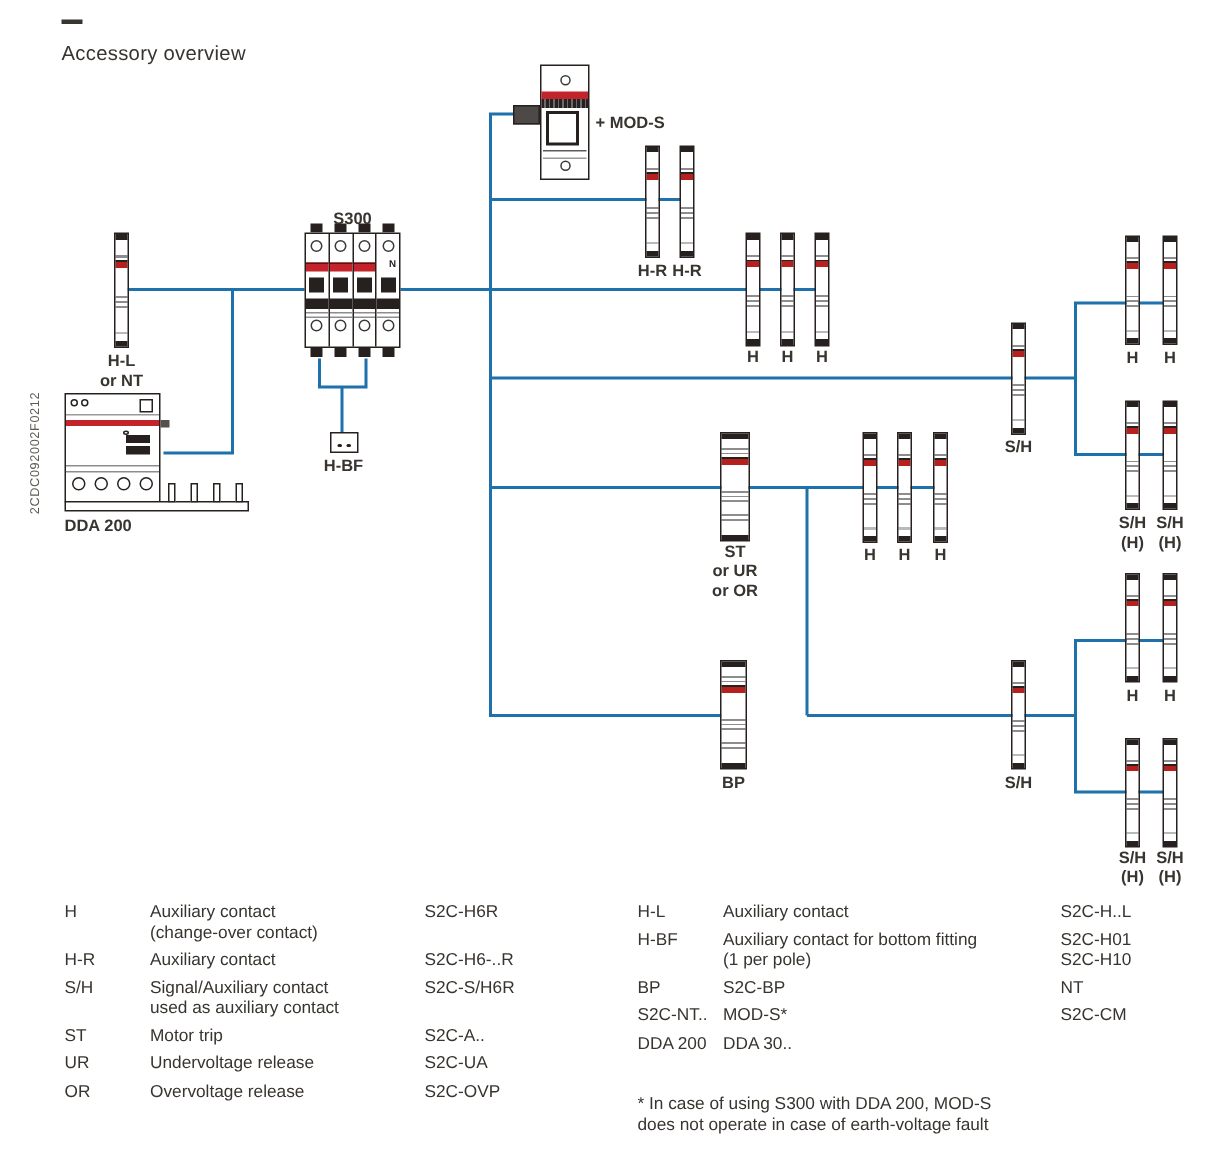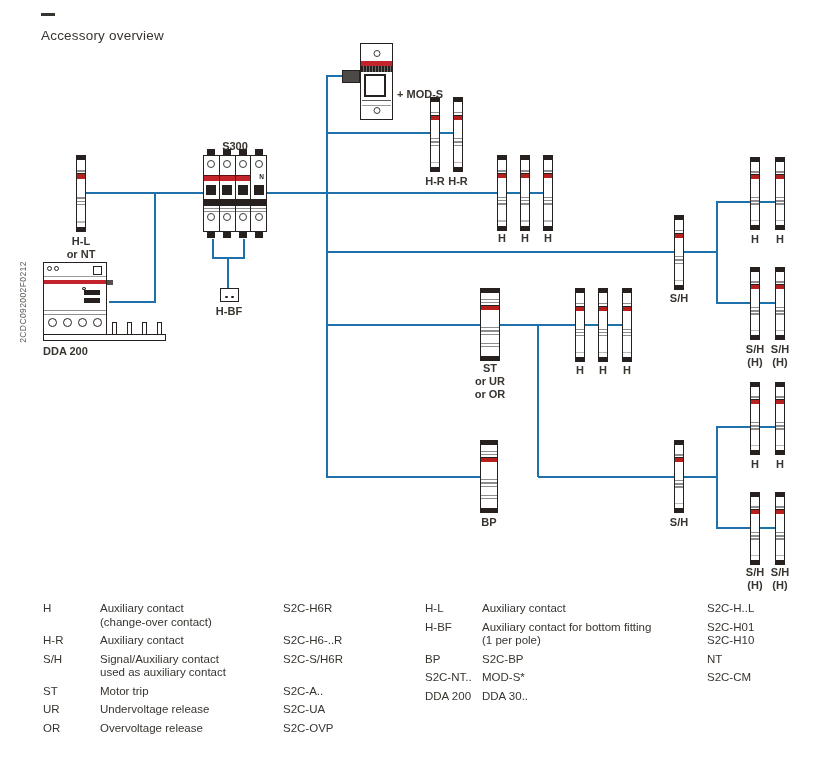--- a/index.html
+++ b/index.html
@@ -193,21 +193,21 @@
 
   <div class="abs" id="mods-conn"></div>
   <div class="abs" id="mods">
     <div class="mc t"></div>
       <div class="mred"></div>
       <div class="mhatch"></div>
     <div class="mwin"></div>
       <div class="msep"></div>
       <div class="mc b"></div>
   </div>
-  <div class="dlab ljust" style="left:397px;top:88px">+ MOD-S</div>
+  <div class="dlab ljust" style="left:397px;top:76px">+ MOD-S</div>
 
   <div class="strip" style="left:430px;top:97px"></div>
   <div class="strip" style="left:453px;top:97px"></div>
   <div class="dlab" style="left:435px;top:175px">H-R</div>
   <div class="dlab" style="left:458px;top:175px">H-R</div>
 
   <div class="strip" style="left:497px;top:155px;height:76px"></div>
   <div class="strip" style="left:520px;top:155px;height:76px"></div>
   <div class="strip" style="left:543px;top:155px;height:76px"></div>
   <div class="dlab" style="left:502px;top:232px">H</div>
@@ -319,14 +319,16 @@
     <div>BP</div>
     <div>S2C-BP</div>
     <div>NT</div>
     <div>S2C-NT..</div>
     <div>MOD-S*</div>
     <div>S2C-CM</div>
     <div>DDA 200</div>
     <div>DDA 30..</div>
   </div>
 
+  <div class="abs" id="footnote">* In case of using S300 with DDA 200, MOD-S
+does not operate in case of earth-voltage fault</div>
 
 </div>
 
 </body></html>

